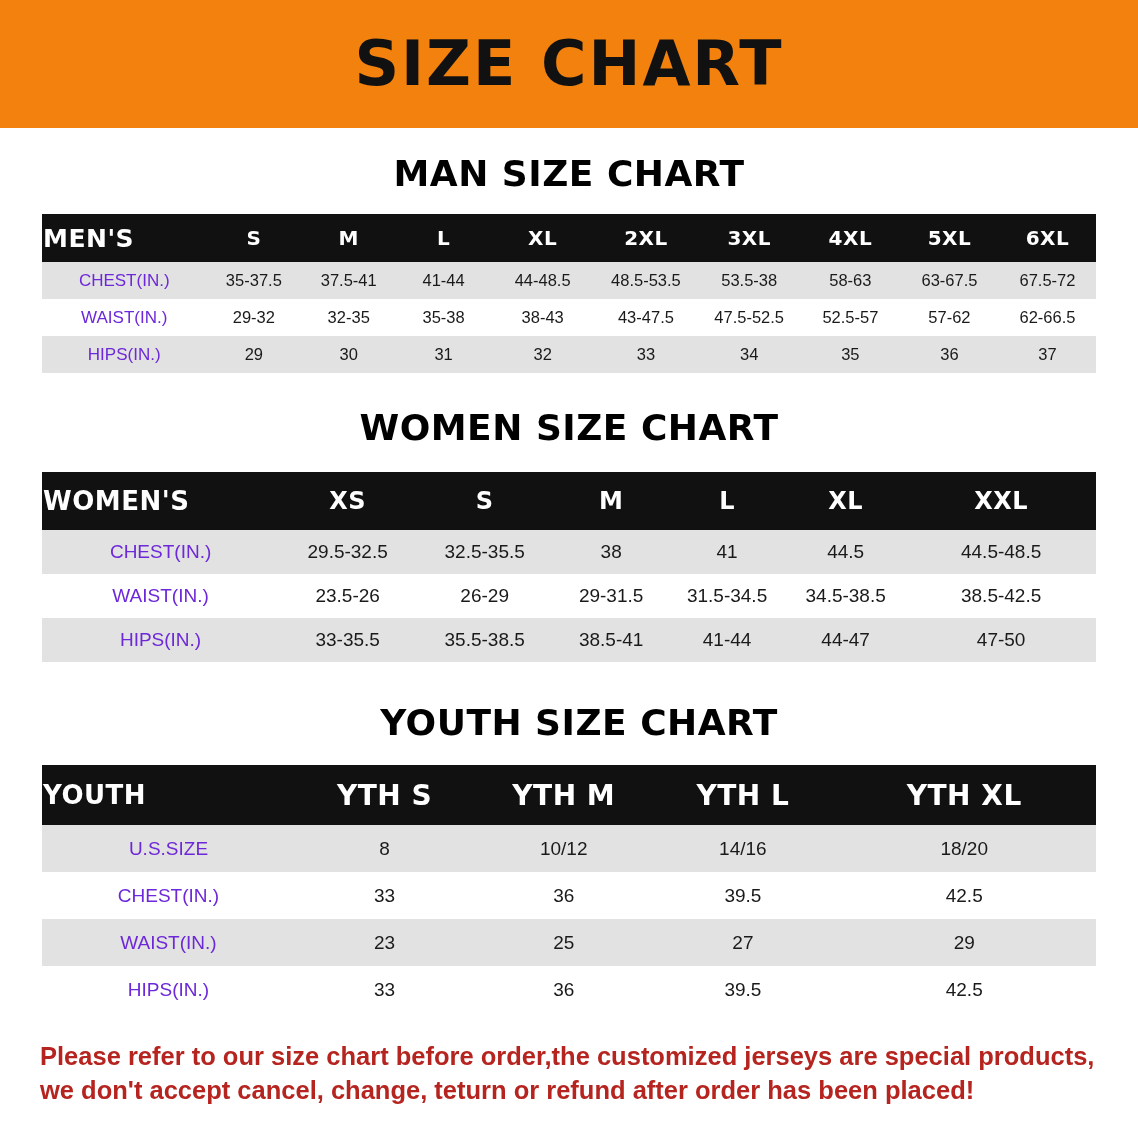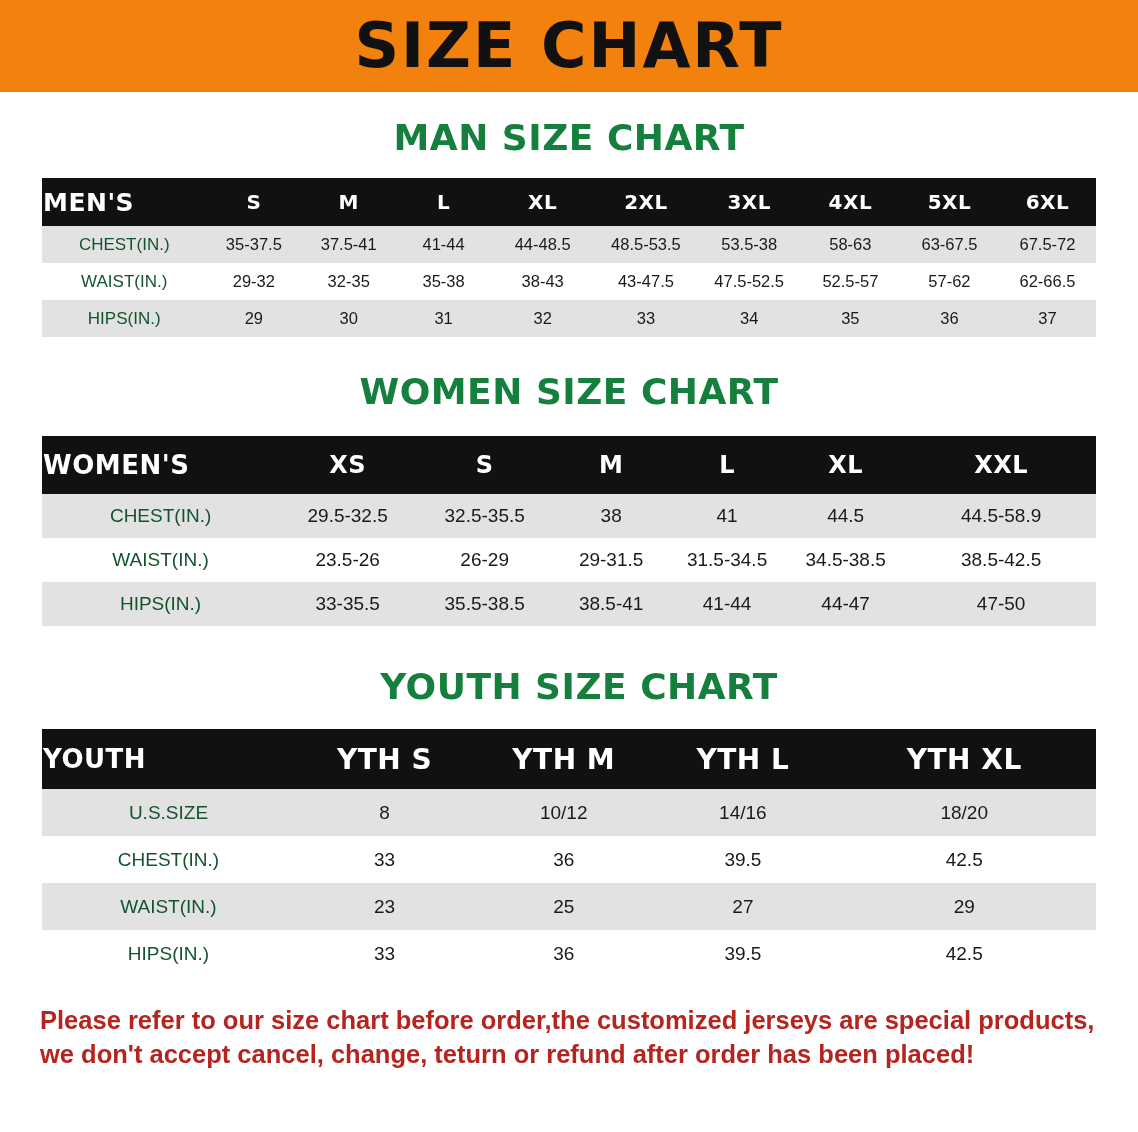--- a/index.html
+++ b/index.html
@@ -12,42 +12,42 @@
     height: 1132px;
     font-family: "Liberation Sans", sans-serif;
     color: #000;
     overflow: hidden;
     position: relative;
   }
 
   
   .banner {
     background: #f2820d;
-    height: 92px;
+    height: 128px;
     display: flex;
     align-items: center;
     justify-content: center;
   }
   .banner-title {
     font-family: "DejaVu Sans", sans-serif;
     font-weight: 700;
     font-size: 62px;
     letter-spacing: 2px;
     color: #111;
     line-height: 1;
   }
 
   
   .section-title {
     text-align: center;
     font-family: "DejaVu Sans", sans-serif;
     font-weight: 700;
     font-size: 36px;
     letter-spacing: 0.5px;
-    color: #15803d;
+    color: #000000;
   }
   .title-man    { margin: 25px 0 20px; }
   .title-women  { margin: 34px 0 24px; }
   .title-youth  { margin: 40px 0 22px; padding-left: 20px; }
 
   
   .table-wrap {
     margin: 0 42px;
   }
   table {
@@ -66,21 +66,21 @@
   thead th.rowlabel-head {
     text-align: left;
   }
   tbody td {
     text-align: center;
     color: #1a1a1a;
     font-family: "Liberation Sans", sans-serif;
   }
   tbody td.rowlabel {
     text-align: center;
-    color: #14532d;
+    color: #6d28d9;
   }
   tr.shade td { background: #e2e2e2; }
   tr.plain td { background: #ffffff; }
 
   
   #men-table thead th { height: 46px; font-size: 20px; }
   #men-table thead th.rowlabel-head { font-size: 25px; }
   #men-table tbody td { height: 35px; font-size: 16.5px; }
   #men-table tbody td.rowlabel { font-size: 17px; }
 
@@ -208,21 +208,21 @@
       </tr>
     </thead>
     <tbody>
       <tr class="shade">
         <td class="rowlabel">CHEST(IN.)</td>
         <td>29.5-32.5</td>
         <td>32.5-35.5</td>
         <td>38</td>
         <td>41</td>
         <td>44.5</td>
-        <td>44.5-58.9</td>
+        <td>44.5-48.5</td>
       </tr>
       <tr class="plain">
         <td class="rowlabel">WAIST(IN.)</td>
         <td>23.5-26</td>
         <td>26-29</td>
         <td>29-31.5</td>
         <td>31.5-34.5</td>
         <td>34.5-38.5</td>
         <td>38.5-42.5</td>
       </tr>

